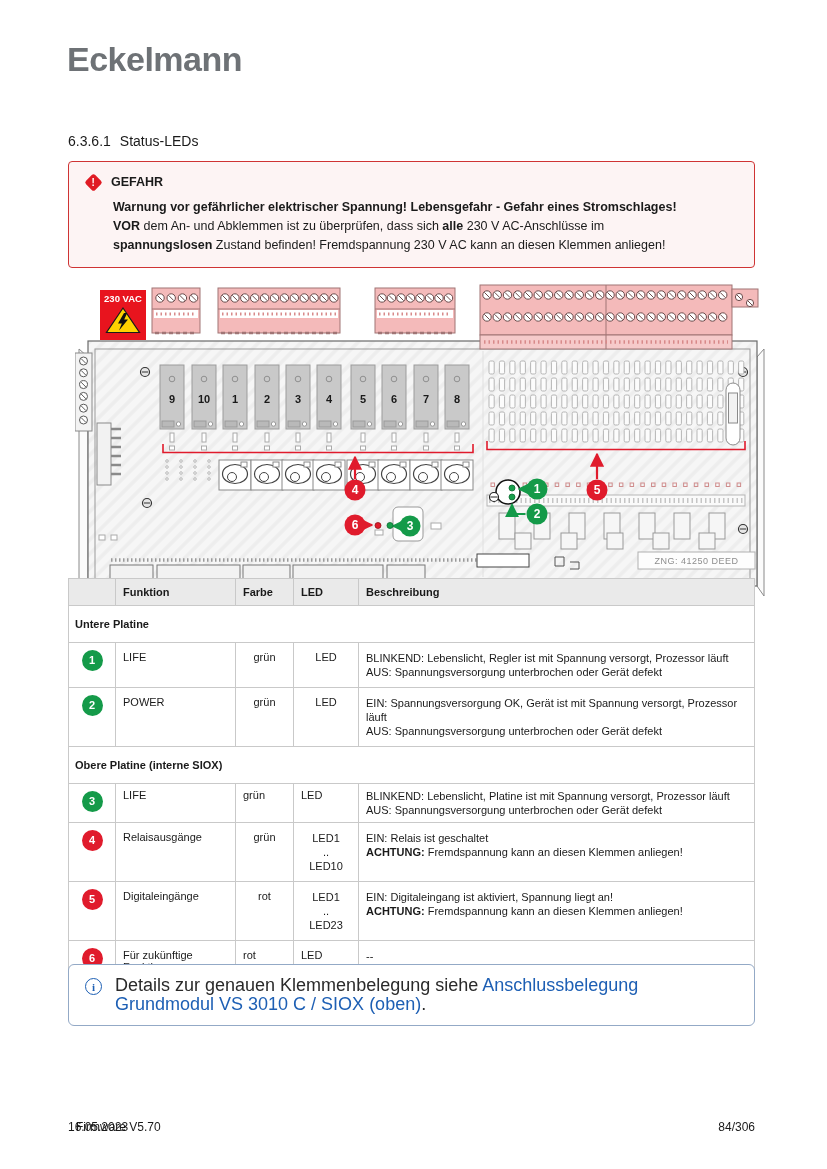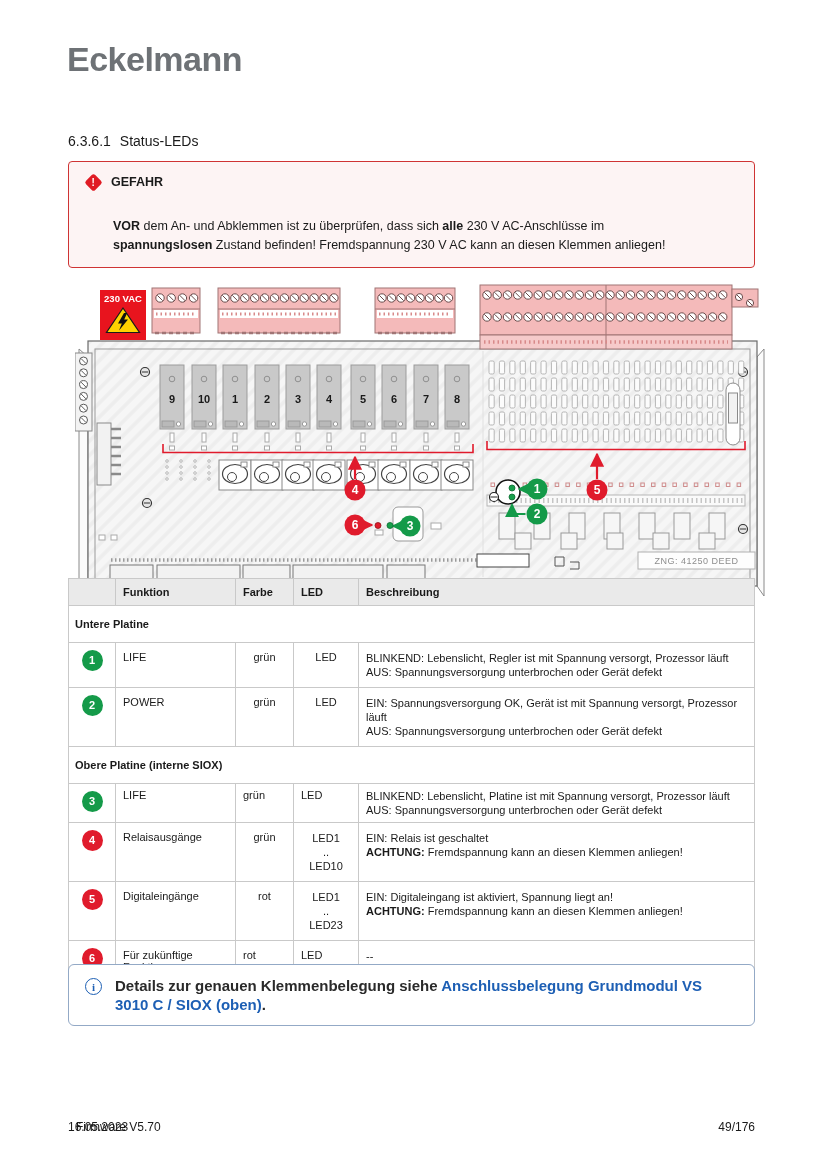--- a/index.html
+++ b/index.html
@@ -41,21 +41,21 @@
   .dline{line-height:14px;}
   .dline.sp{}
   .padrow td{padding-top:8px;padding-bottom:8px;}
   .ledstack div{line-height:14px;}
   
   .infobox{position:absolute;left:68px;top:964px;width:687px;box-sizing:border-box;border:1px solid #93a9c6;
            border-radius:6px;background:#fff;padding:11px 16px 11px 16px;display:flex;gap:13px;}
   .info-i{flex:0 0 auto;width:15px;height:15px;border:1.5px solid #1d5fb4;border-radius:50%;color:#1d5fb4;
           font-size:11px;font-weight:bold;display:flex;align-items:center;justify-content:center;margin-top:2px;
           font-family:"Liberation Serif",serif;}
-  .infobox p{margin:0;font-size:15px;line-height:19px;color:#2a2a2a;font-weight:bold;}
+  .infobox p{margin:0;font-size:18px;line-height:19px;color:#2a2a2a;}
   .infobox a{color:#1d5fb4;text-decoration:none;cursor:pointer;}
   
   .footer{position:absolute;left:68px;top:1120px;width:687px;font-size:12px;color:#1a1a1a;}
   .footer .fl{position:absolute;left:8px;}
   .footer .fc{position:absolute;left:0;right:0;}
   .footer .fr{position:absolute;right:0;}
 </style>
 </head>
 <body>
 
@@ -67,21 +67,21 @@
     <span>6.3.6.1</span><span class="ht">Status-LEDs</span>
   </div>
 
   <div class="warning">
     <div class="wtitle">
       <span class="dia">
           <span>!</span>
         </span>
       <span>GEFAHR</span>
     </div>
-    <p><br>
+    <p><b>Warnung vor gefährlicher elektrischer Spannung! Lebensgefahr - Gefahr eines Stromschlages!</b><br>
       <b>VOR</b><span> dem An- und Abklemmen ist zu überprüfen, dass sich </span><b>alle</b><span> 230 V AC-Anschlüsse im </span><br>
       <b>spannungslosen</b><span> Zustand befinden! Fremdspannung 230 V AC kann an diesen Klemmen anliegen!</span></p>
   </div>
 
   <div class="diagram">
   <svg id="diag" viewBox="0 0 690 320" width="690" height="320">
     <defs>
       <pattern id="hatch" width="10" height="10" patternUnits="userSpaceOnUse" patternTransform="rotate(-45)">
         <rect width="10" height="10" fill="#f6f6f6"></rect>
         <line x1="0" y1="2" x2="10" y2="2" stroke="#ededed" stroke-width="3.5"></line>
@@ -905,16 +905,16 @@
   </table>
 
   <div class="infobox">
     <span class="info-i">i</span>
     <p><span>Details zur genauen Klemmenbelegung siehe </span><a>Anschlussbelegung Grundmodul VS 3010 C / SIOX (oben)</a><span>.</span></p>
   </div>
 
   <div class="footer">
     <span class="fc">16.05.2023</span>
     <span class="fl">Firmware V5.70</span>
-    <span class="fr">49/176</span>
+    <span class="fr">84/306</span>
   </div>
 
 </div>
 
 </body></html>

